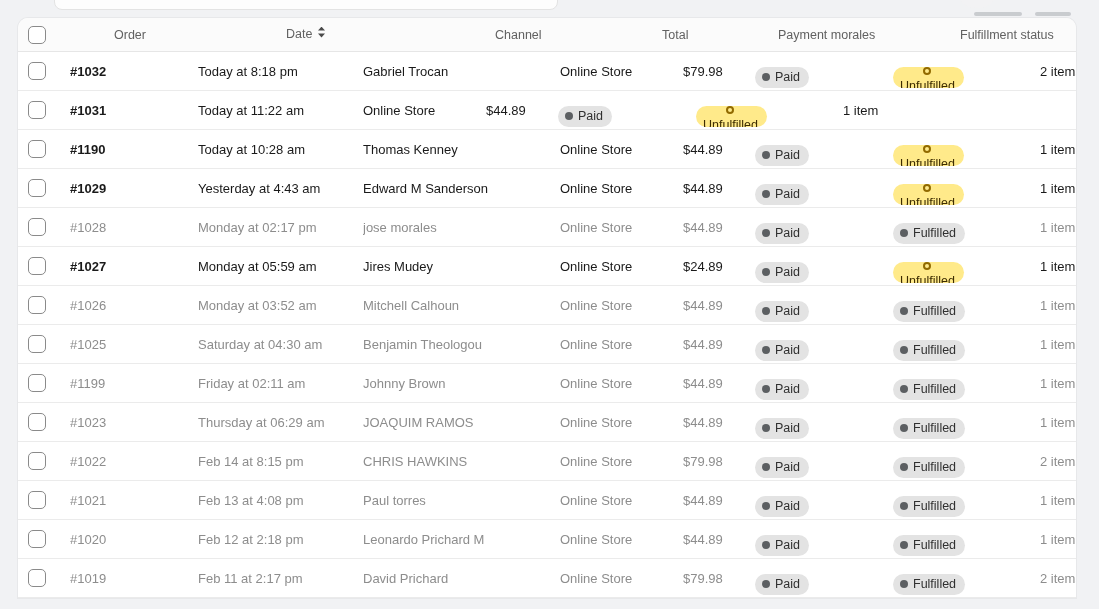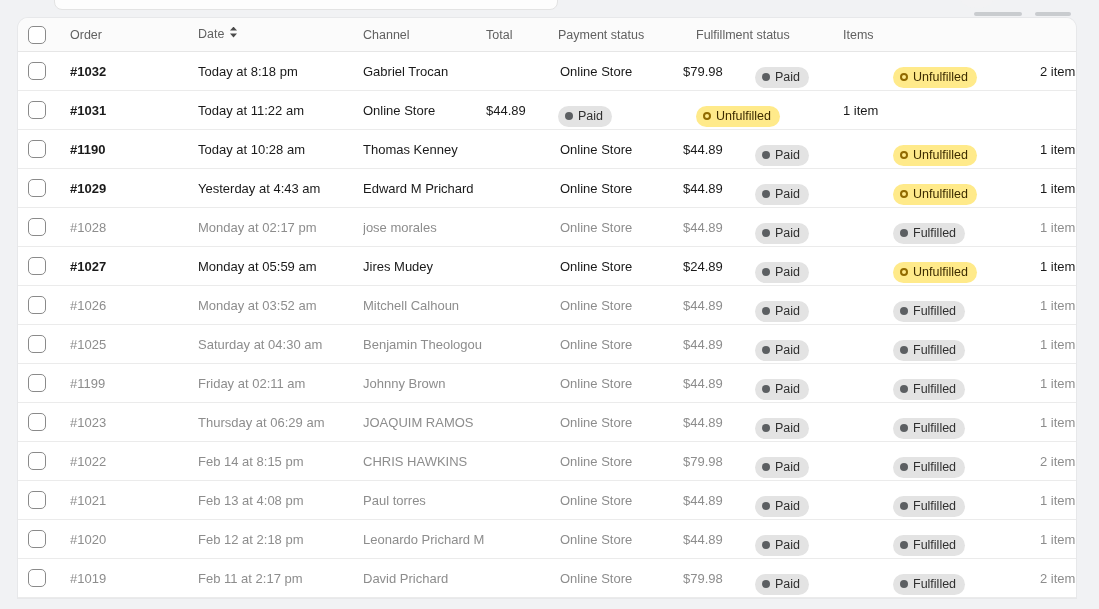--- a/index.html
+++ b/index.html
@@ -68,20 +68,21 @@
     display: flex;
     align-items: center;
     height: 39px;
     border-bottom: 1px solid #ebebeb;
     padding-left: 10px;
   }
   #head-row {
     height: 34px;
     background: #fbfbfb;
     border-bottom: 1px solid #e6e6e6;
+    gap: 44px;
   }
   #head-row .cell {
     color: #616161;
     font-size: 12.5px;
   }
   .row.unread .cell { color: #1a1a1a; }
   .row.unread .c-order { font-weight: 700; }
   .row.read .cell { color: #8d8d8d; }
 
   .cell { flex: 0 0 auto; overflow: hidden; white-space: nowrap; }
@@ -127,20 +128,21 @@
     white-space: nowrap;
     margin-top: 12px;
   }
   .badge-default {
     background: #e3e3e3;
     color: #303030;
   }
   .badge-attention {
     background: #ffea8a;
     color: #3d2c00;
+    flex-direction: column;
   }
   .dot-filled {
     width: 8px; height: 8px;
     border-radius: 50%;
     background: #5c5f62;
     flex: 0 0 auto;
   }
   .dot-ring {
     width: 8px; height: 8px;
     border-radius: 50%;
@@ -165,21 +167,21 @@
     <div class="cell c-check">
       <div class="checkbox"></div>
     </div>
     <div class="cell c-order">Order</div>
     <div class="cell c-date"><span>Date</span><span class="sort-icon"><svg width="9" height="12" viewBox="0 0 9 12">
             <path d="M4.5 0.6 L8 4.6 L1 4.6 Z" fill="#4a4a4a"></path>
             <path d="M4.5 11.4 L1 7.4 L8 7.4 Z" fill="#4a4a4a"></path>
           </svg></span></div>
     <div class="cell c-chan">Channel</div>
     <div class="cell c-total">Total</div>
-    <div class="cell c-pay">Payment status</div>
+    <div class="cell c-pay">Payment morales</div>
     <div class="cell c-ful">Fulfillment status</div>
     <div class="cell c-items">Items</div>
   </div>
 
   <div id="rows-container">
       <div class="row unread">
         <div class="cell c-check">
           <div class="checkbox"></div>
         </div>
         <div class="cell c-order">#1032</div>
@@ -233,21 +235,21 @@
             <span>Unfulfilled</span>
           </span></div>
         <div class="cell c-items">1 item</div>
       </div>
       <div class="row unread">
         <div class="cell c-check">
           <div class="checkbox"></div>
         </div>
         <div class="cell c-order">#1029</div>
         <div class="cell c-date">Yesterday at 4:43 am</div>
-        <div class="cell c-cust">Edward M Prichard</div>
+        <div class="cell c-cust">Edward M Sanderson</div>
         <div class="cell c-chan">Online Store</div>
         <div class="cell c-total">$44.89</div>
         <div class="cell c-pay"><span class="badge badge-default">
             <span class="dot-filled"></span>
             <span>Paid</span>
           </span></div>
         <div class="cell c-ful"><span class="badge badge-attention">
             <span class="dot-ring"></span>
             <span>Unfulfilled</span>
           </span></div>

